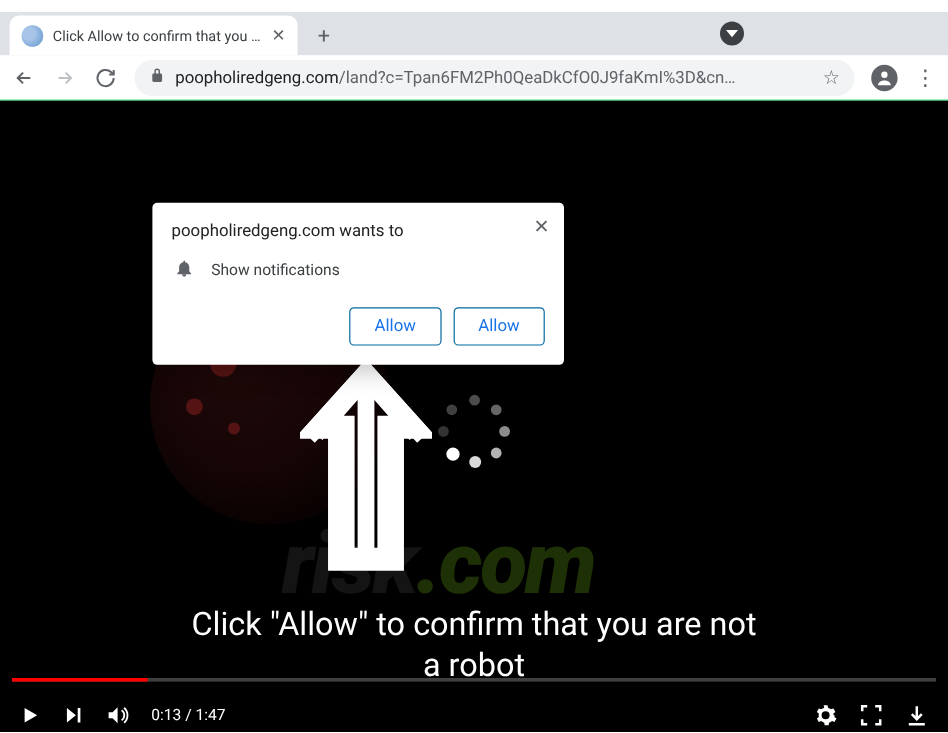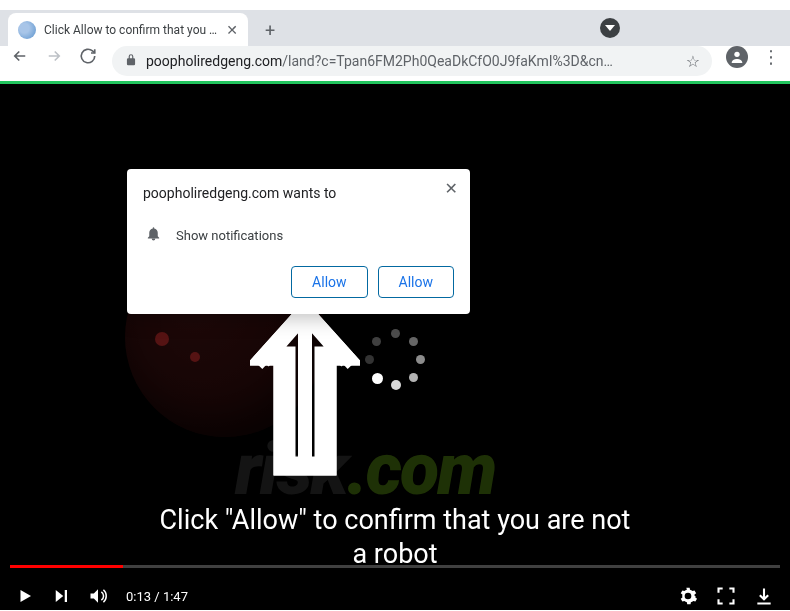--- a/index.html
+++ b/index.html
@@ -8,21 +8,21 @@
 .window-controls{position:absolute;top:8px;right:14px;display:flex;gap:28px;align-items:center}
 .window-controls span{font-size:15px;color:#333;cursor:default}
 .tab-strip{height:36px;background:#dee1e6;display:flex;align-items:flex-end;padding-left:8px;position:relative}
 .tab{background:#fff;height:33px;width:240px;border-radius:8px 8px 0 0;display:flex;align-items:center;padding:0 10px;gap:8px;position:relative}
 .favicon{width:18px;height:18px;border-radius:50%;background:radial-gradient(circle at 35% 40%,#a8c5e8 30%,#7ba8d8 70%);flex-shrink:0}
 .tab-title{font-size:12px;color:#3c4043;white-space:nowrap;overflow:hidden;text-overflow:ellipsis;flex:1}
 .tab-close{font-size:14px;color:#5f6368;cursor:pointer}
 .new-tab{width:28px;height:28px;display:flex;align-items:center;justify-content:center;font-size:18px;color:#5f6368;margin-left:8px;margin-bottom:2px;cursor:pointer}
 .incognito-badge{position:absolute;right:170px;top:8px;width:20px;height:20px;background:#3c4043;border-radius:50%;display:flex;align-items:center;justify-content:center}
 .incognito-badge::after{content:"";width:0;height:0;border-left:5px solid transparent;border-right:5px solid transparent;border-top:6px solid #fff}
-.toolbar{height:38px;background:#fff;display:flex;align-items:flex-start;padding:0 10px;gap:14px;border-bottom:3px solid #22c55e}
+.toolbar{height:38px;background:#fff;display:flex;align-items:center;padding:0 10px;gap:14px;border-bottom:1px solid #22c55e}
 .nav-btn{width:20px;height:20px;display:flex;align-items:center;justify-content:center;color:#5f6368;cursor:pointer}
 .address-bar{flex:1;height:30px;background:#f1f3f4;border-radius:15px;display:flex;align-items:center;padding:0 12px;gap:8px}
 .lock-icon{color:#5f6368}
 .url-text{font-size:14px;color:#202124;white-space:nowrap;overflow:hidden;flex:1}
 .url-domain{color:#202124}
 .url-path{color:#5f6368}
 .star-icon{color:#5f6368;font-size:16px}
 .profile-icon{width:22px;height:22px;background:#5f6368;border-radius:50%;display:flex;align-items:center;justify-content:center;color:#fff;font-size:12px}
 .menu-dots{color:#5f6368;font-size:18px}
 .content{position:relative;height:526px;background:#000;overflow:hidden}
@@ -38,21 +38,21 @@
 .big-arrow{position:absolute;top:215px;left:250px}
 .instruct{position:absolute;top:420px;left:50%;transform:translateX(-50%);color:#fff;font-size:27px;text-align:center;width:490px;line-height:1.25}
 .video-controls{position:absolute;bottom:0;left:0;right:0;height:28px;display:flex;align-items:center;padding:0 16px;gap:18px}
 .progress-bar{position:absolute;bottom:42px;left:10px;right:10px;height:3px;background:rgba(255,255,255,0.25)}
 .progress-fill{height:100%;width:14.7%;background:#f00}
 .vc-btn{color:#fff;cursor:pointer;display:flex;align-items:center}
 .time-display{color:#fff;font-size:13px}
 .vc-spacer{flex:1}
 .permission-popup{position:absolute;top:85px;left:127px;width:343px;background:#fff;border-radius:4px;box-shadow:0 4px 20px rgba(0,0,0,0.25);padding:16px;z-index:100}
 .popup-close{position:absolute;top:10px;right:12px;font-size:16px;color:#5f6368;cursor:pointer}
-.popup-title{font-size:14px;color:#202124;margin-bottom:24px}
+.popup-title{font-size:14px;color:#202124;margin-bottom:14px}
 .popup-row{display:flex;align-items:center;gap:14px;margin-bottom:20px;padding-left:2px}
 .bell-icon{color:#5f6368}
 .popup-perm{font-size:13px;color:#3c4043}
 .popup-actions{display:flex;justify-content:flex-end;gap:10px}
 .popup-btn{padding:7px 20px;font-size:14px;color:#1a73e8;background:#fff;border:1px solid #0369a1;border-radius:4px;cursor:pointer}
 </style>
 </head>
 <body>
 
 <div class="titlebar"></div>

